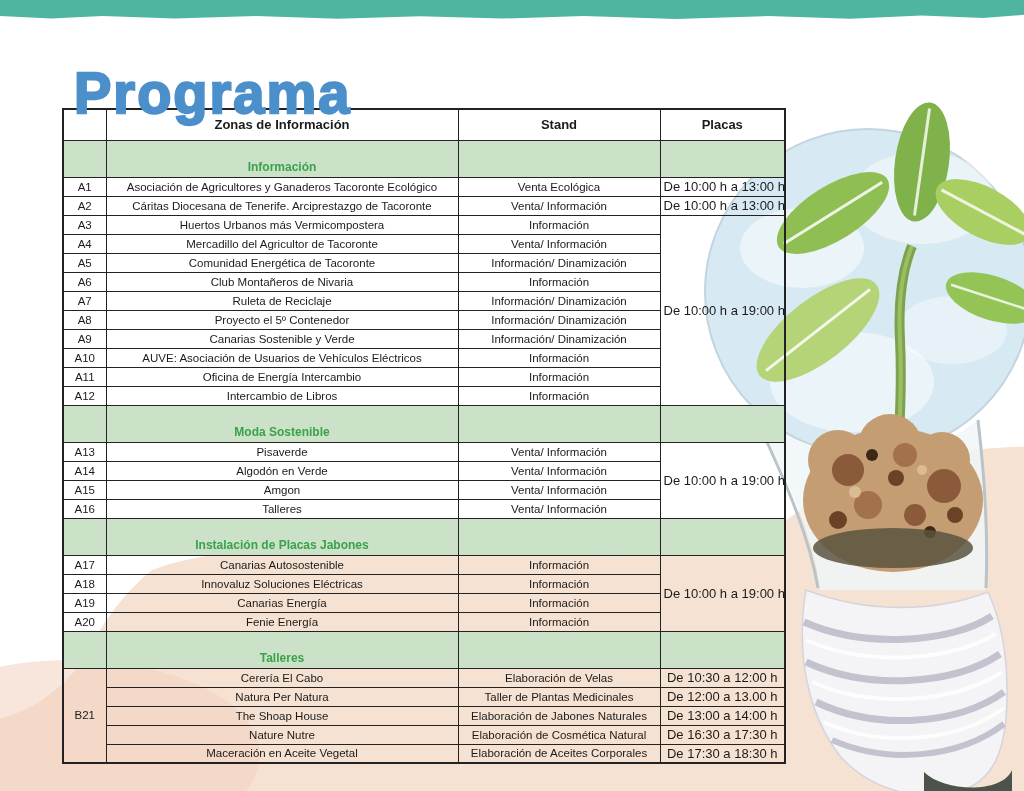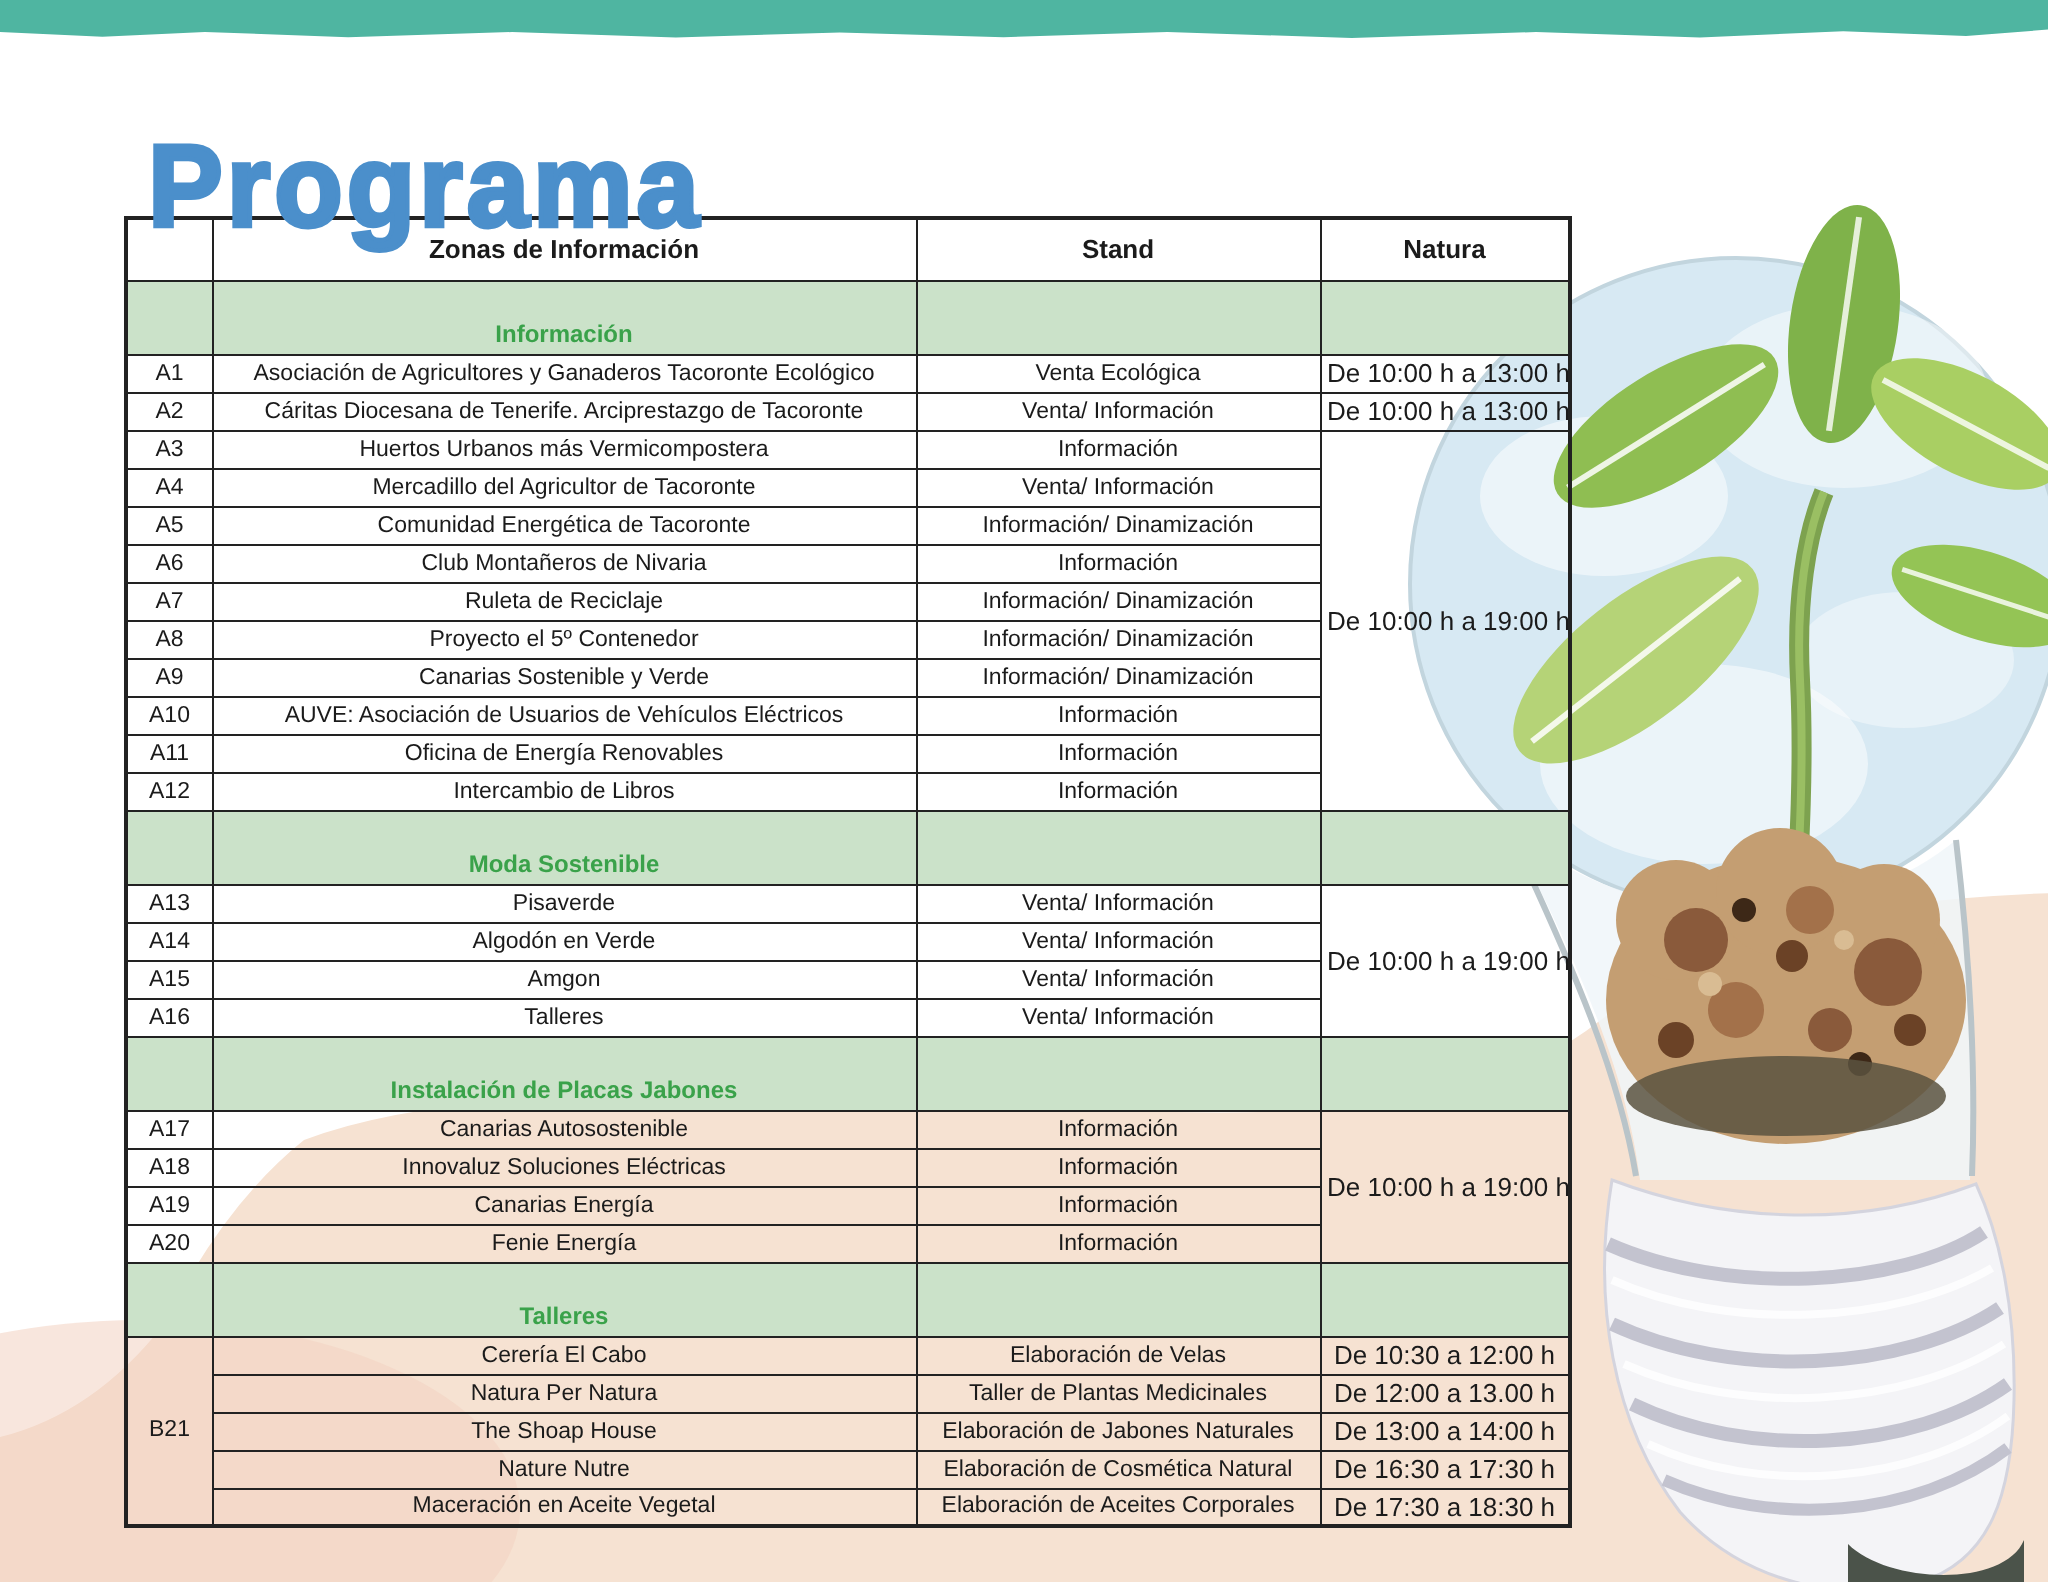--- a/index.html
+++ b/index.html
@@ -132,21 +132,21 @@
     <col class="c-id">
       <col class="c-zona">
       <col class="c-stand">
       <col class="c-horario">
   </colgroup>
   <thead>
     <tr>
       <th></th>
       <th>Zonas de Información</th>
       <th>Stand</th>
-      <th>Natura</th>
+      <th>Placas</th>
     </tr>
   </thead>
   <tbody>
       <tr class="section">
         <td class="cell-id"></td>
         <td class="sec-label">Información</td>
         <td class="cell-stand"></td>
         <td class="cell-horario"></td>
       </tr>
       <tr class="data">
@@ -197,21 +197,21 @@
         <td class="cell-zona">Canarias Sostenible y Verde</td>
         <td class="cell-stand">Información/ Dinamización</td>
       </tr>
       <tr class="data">
         <td class="cell-id">A10</td>
         <td class="cell-zona">AUVE: Asociación de Usuarios de Vehículos Eléctricos</td>
         <td class="cell-stand">Información</td>
       </tr>
       <tr class="data">
         <td class="cell-id">A11</td>
-        <td class="cell-zona">Oficina de Energía Renovables</td>
+        <td class="cell-zona">Oficina de Energía Intercambio</td>
         <td class="cell-stand">Información</td>
       </tr>
       <tr class="data">
         <td class="cell-id">A12</td>
         <td class="cell-zona">Intercambio de Libros</td>
         <td class="cell-stand">Información</td>
       </tr>
       <tr class="section">
         <td class="cell-id"></td>
         <td class="sec-label">Moda Sostenible</td>

